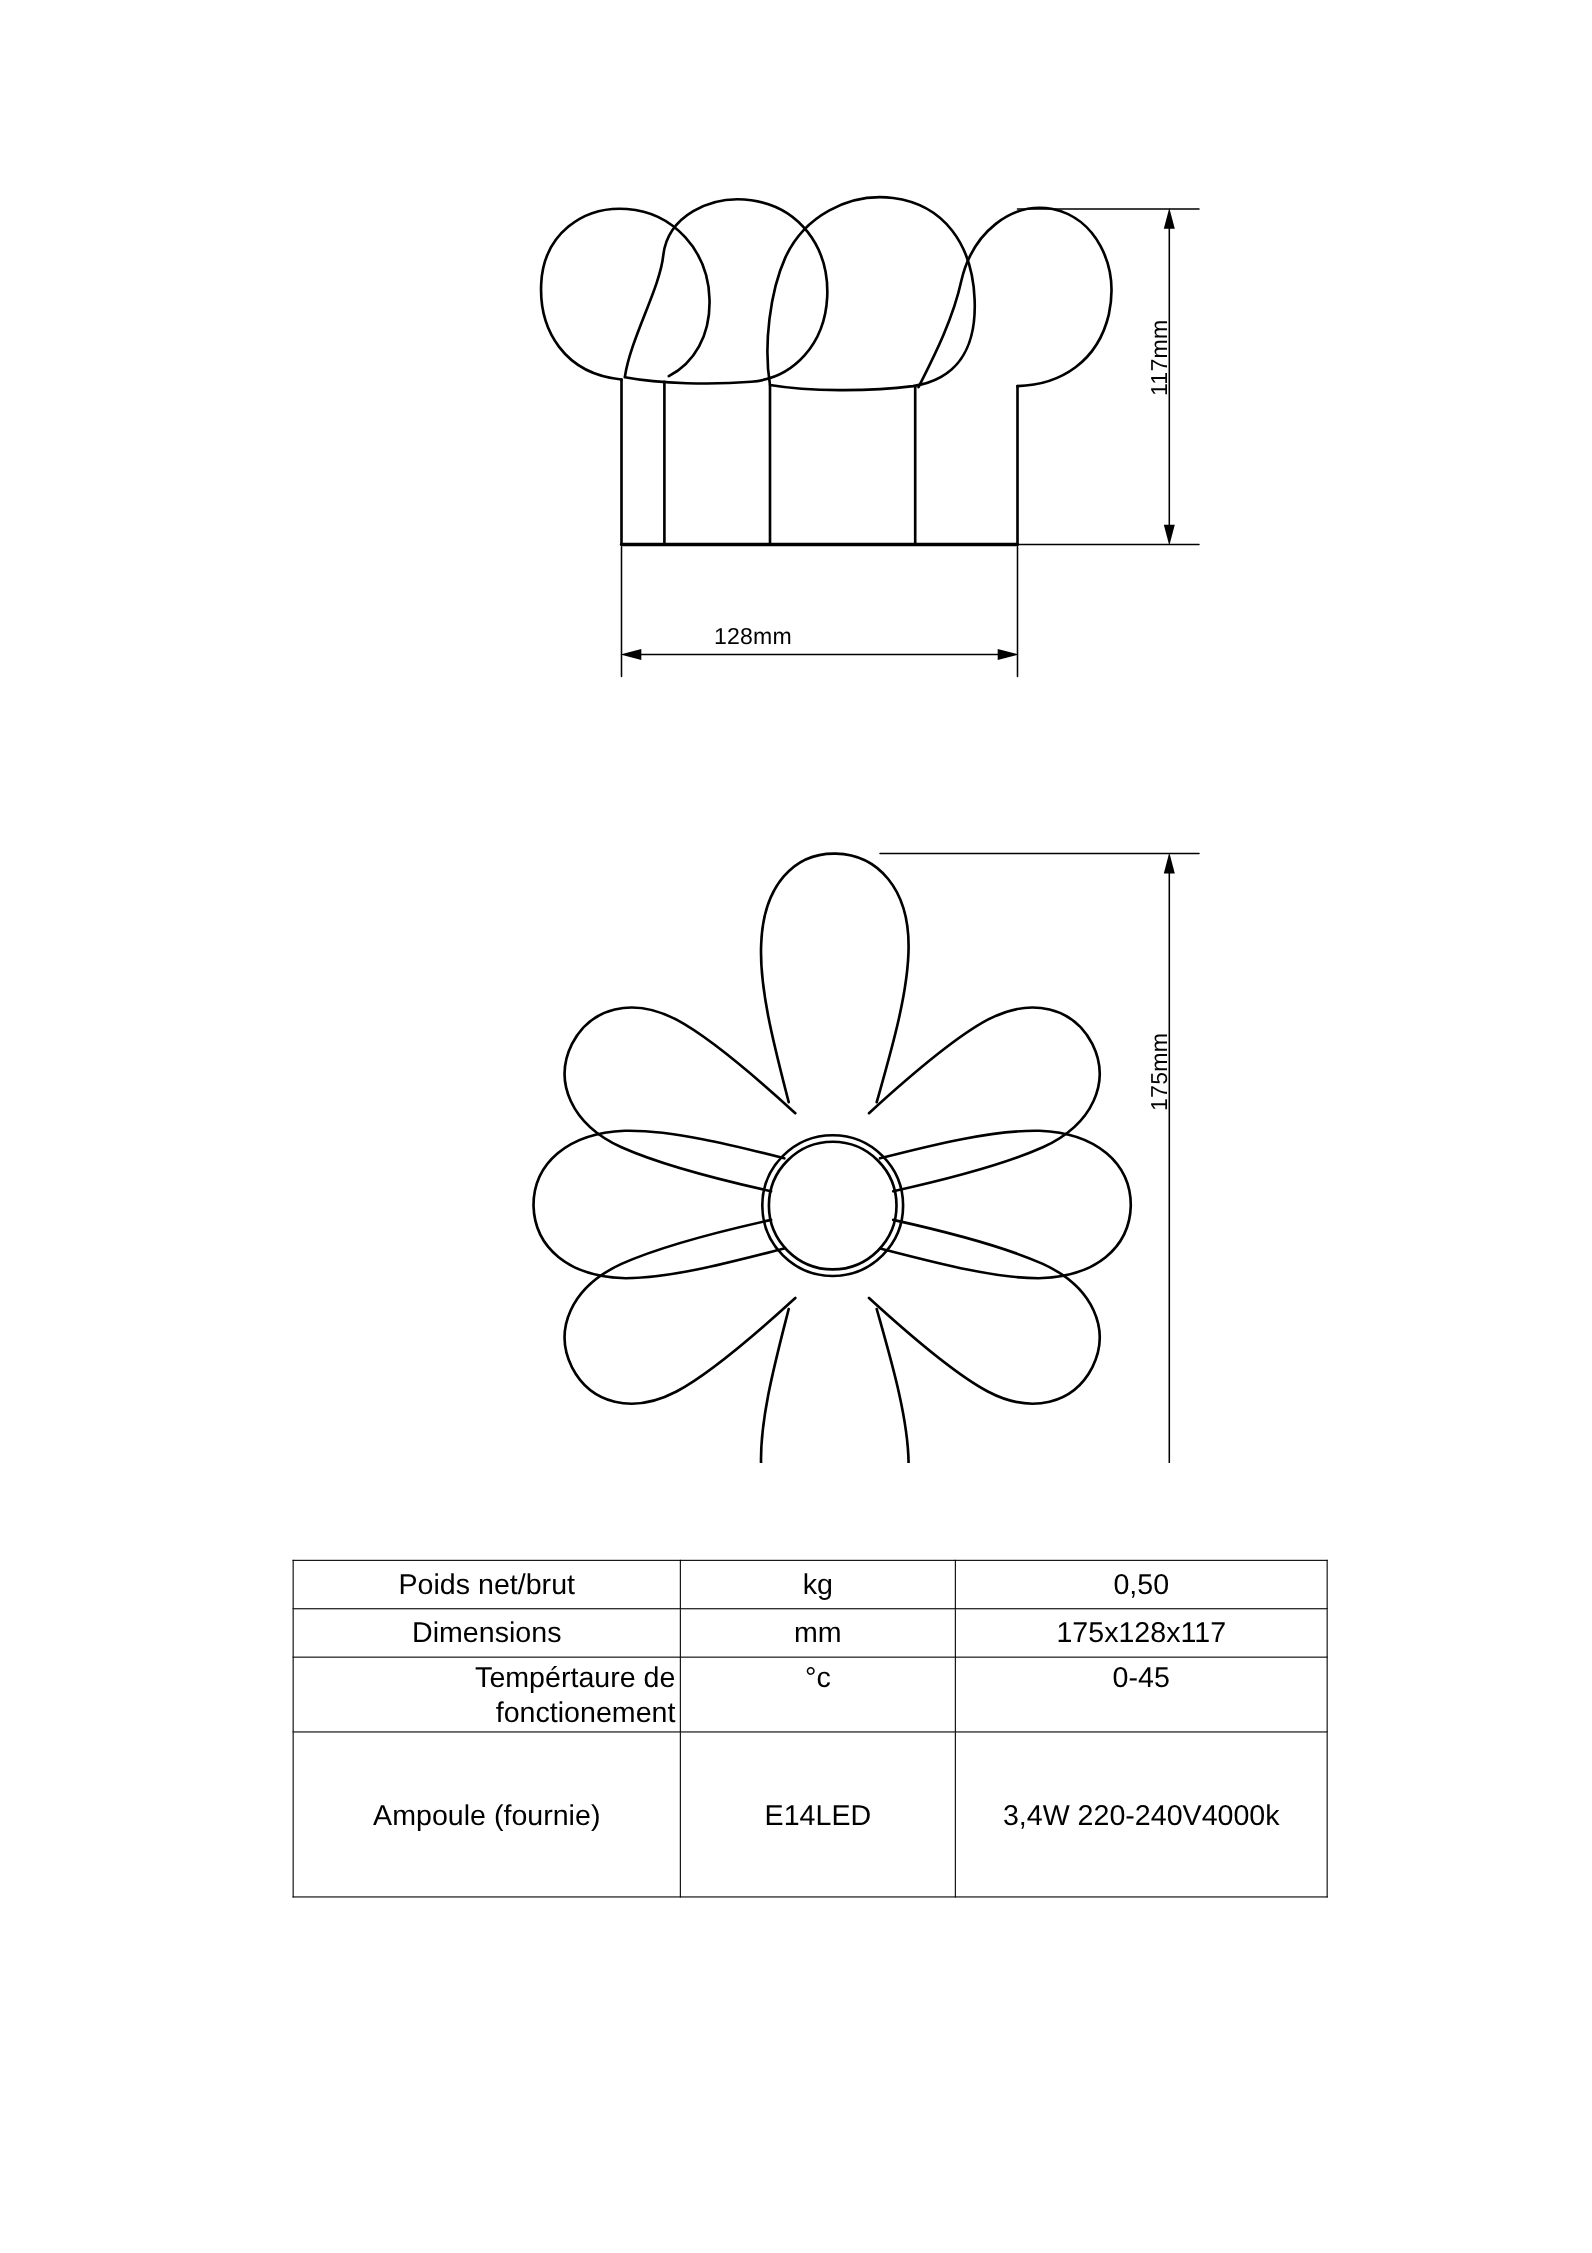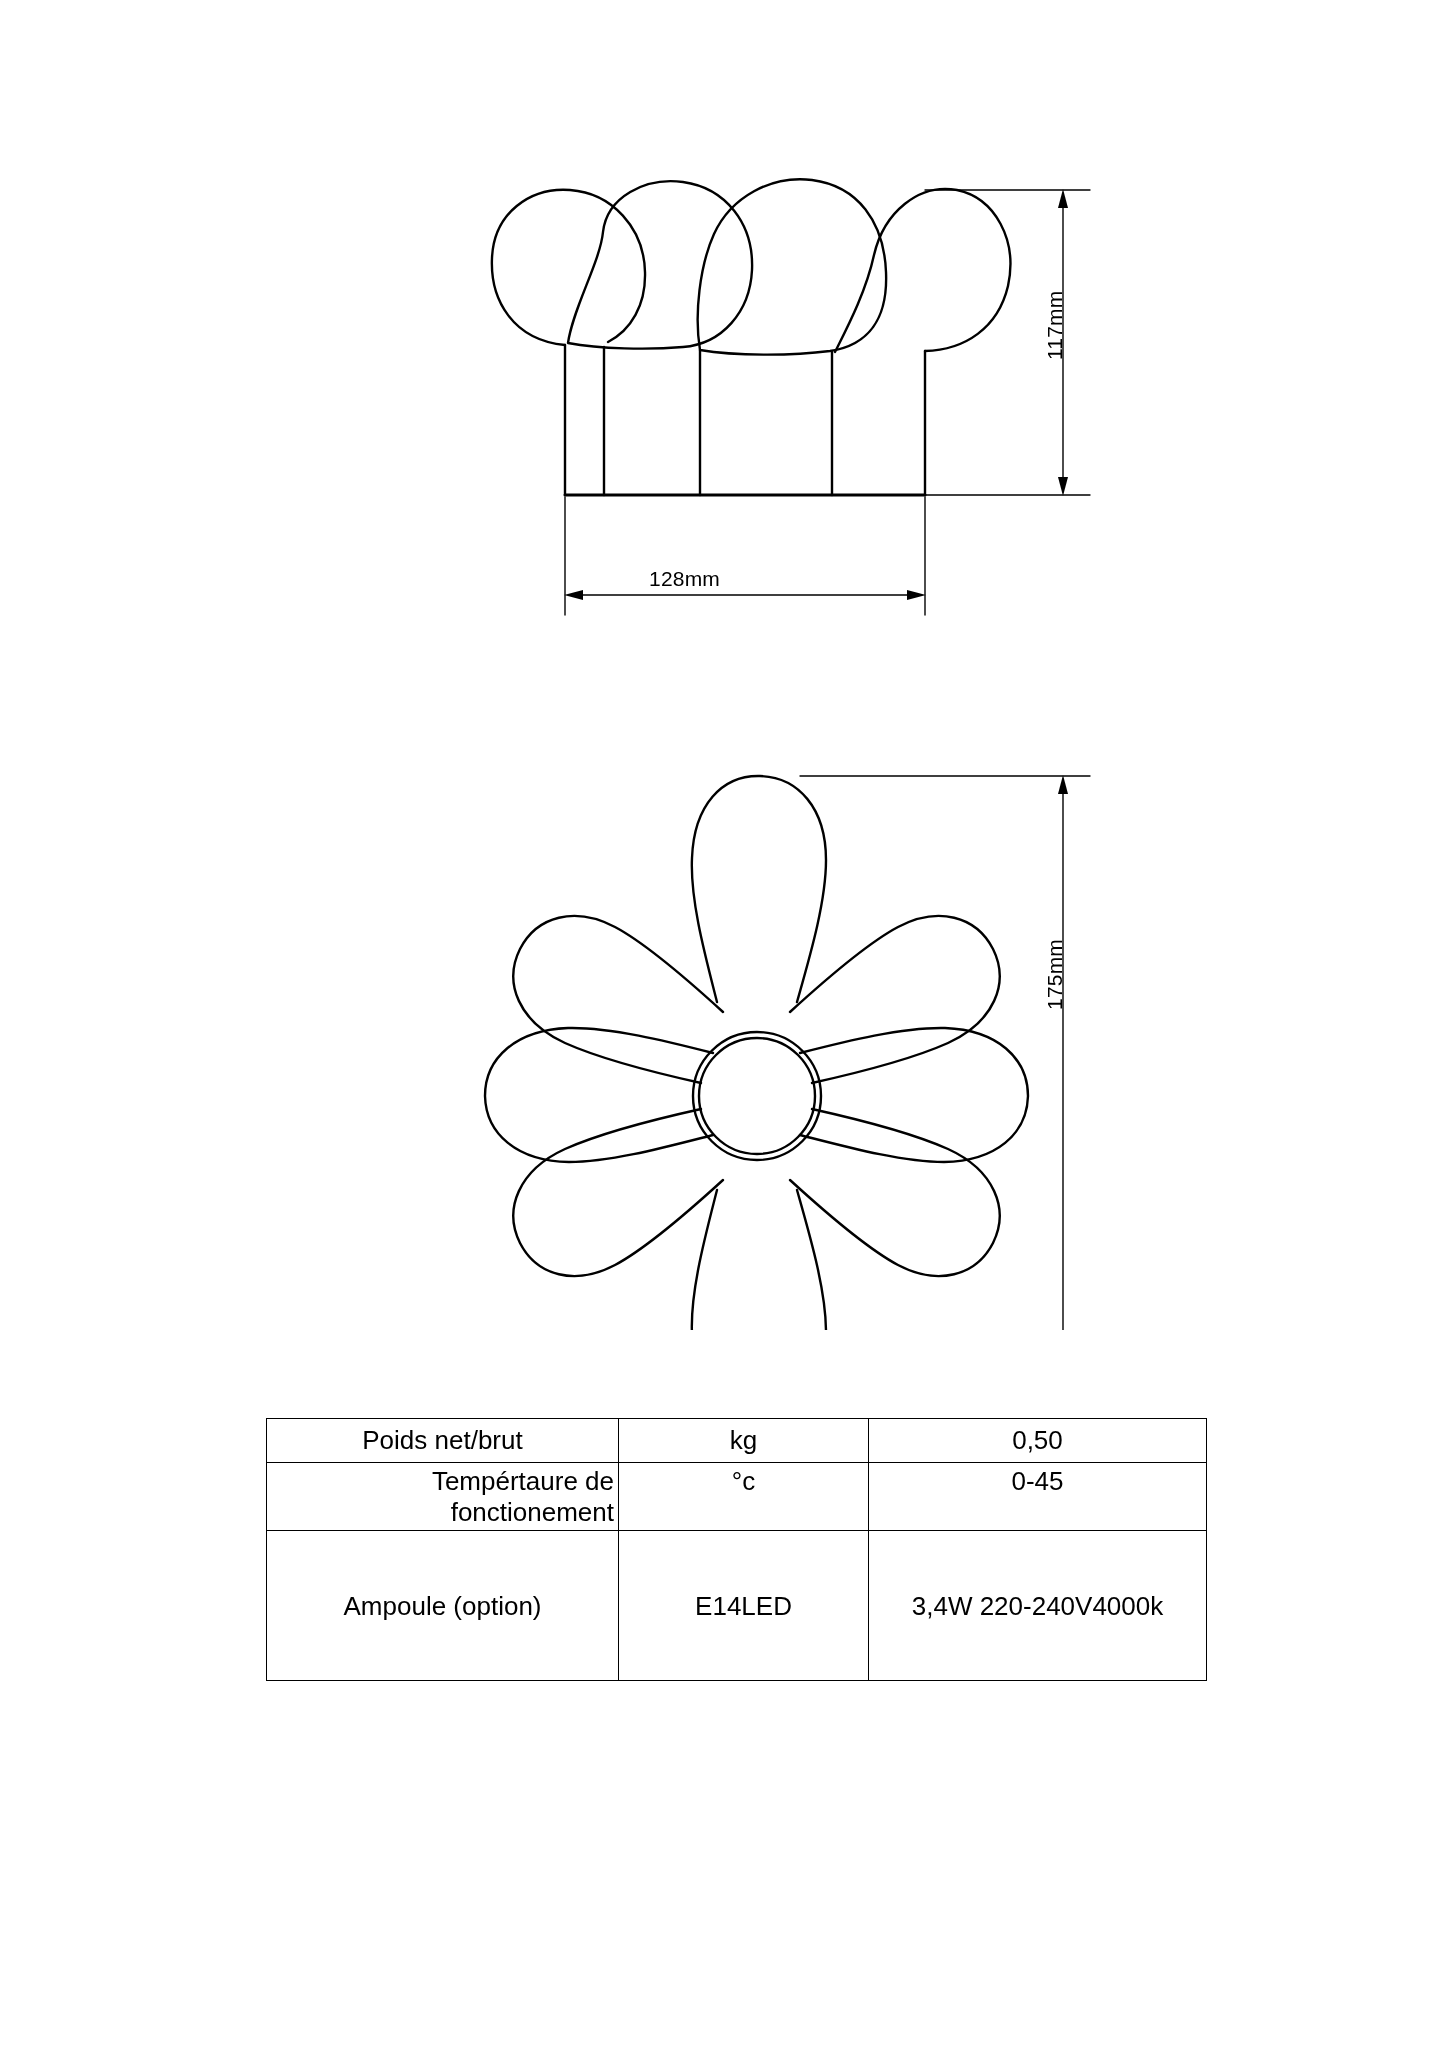--- a/index.html
+++ b/index.html
@@ -224,32 +224,37 @@
           <col class="c3">
       </colgroup>
       <tbody>
 
         <tr class="r-h">
           <td>Poids net/brut</td>
           <td>kg</td>
           <td>0,50</td>
         </tr>
 
+        <tr class="r-h">
+          <td>Dimensions</td>
+          <td>mm</td>
+          <td>175x128x117</td>
+        </tr>
 
         <tr class="r-two">
           <td class="cell-lines">
             <span>Tempértaure de</span>
             <span>fonctionement</span>
           </td>
           <td style="vertical-align:top;">°c</td>
           <td style="vertical-align:top;margin-top:48px;">0-45</td>
         </tr>
 
         <tr class="r-tall">
-          <td>Ampoule (option)</td>
+          <td>Ampoule (fournie)</td>
           <td>E14LED</td>
           <td>3,4W 220-240V4000k</td>
         </tr>
 
 
 
       </tbody>
     </table>
   </div>
 

